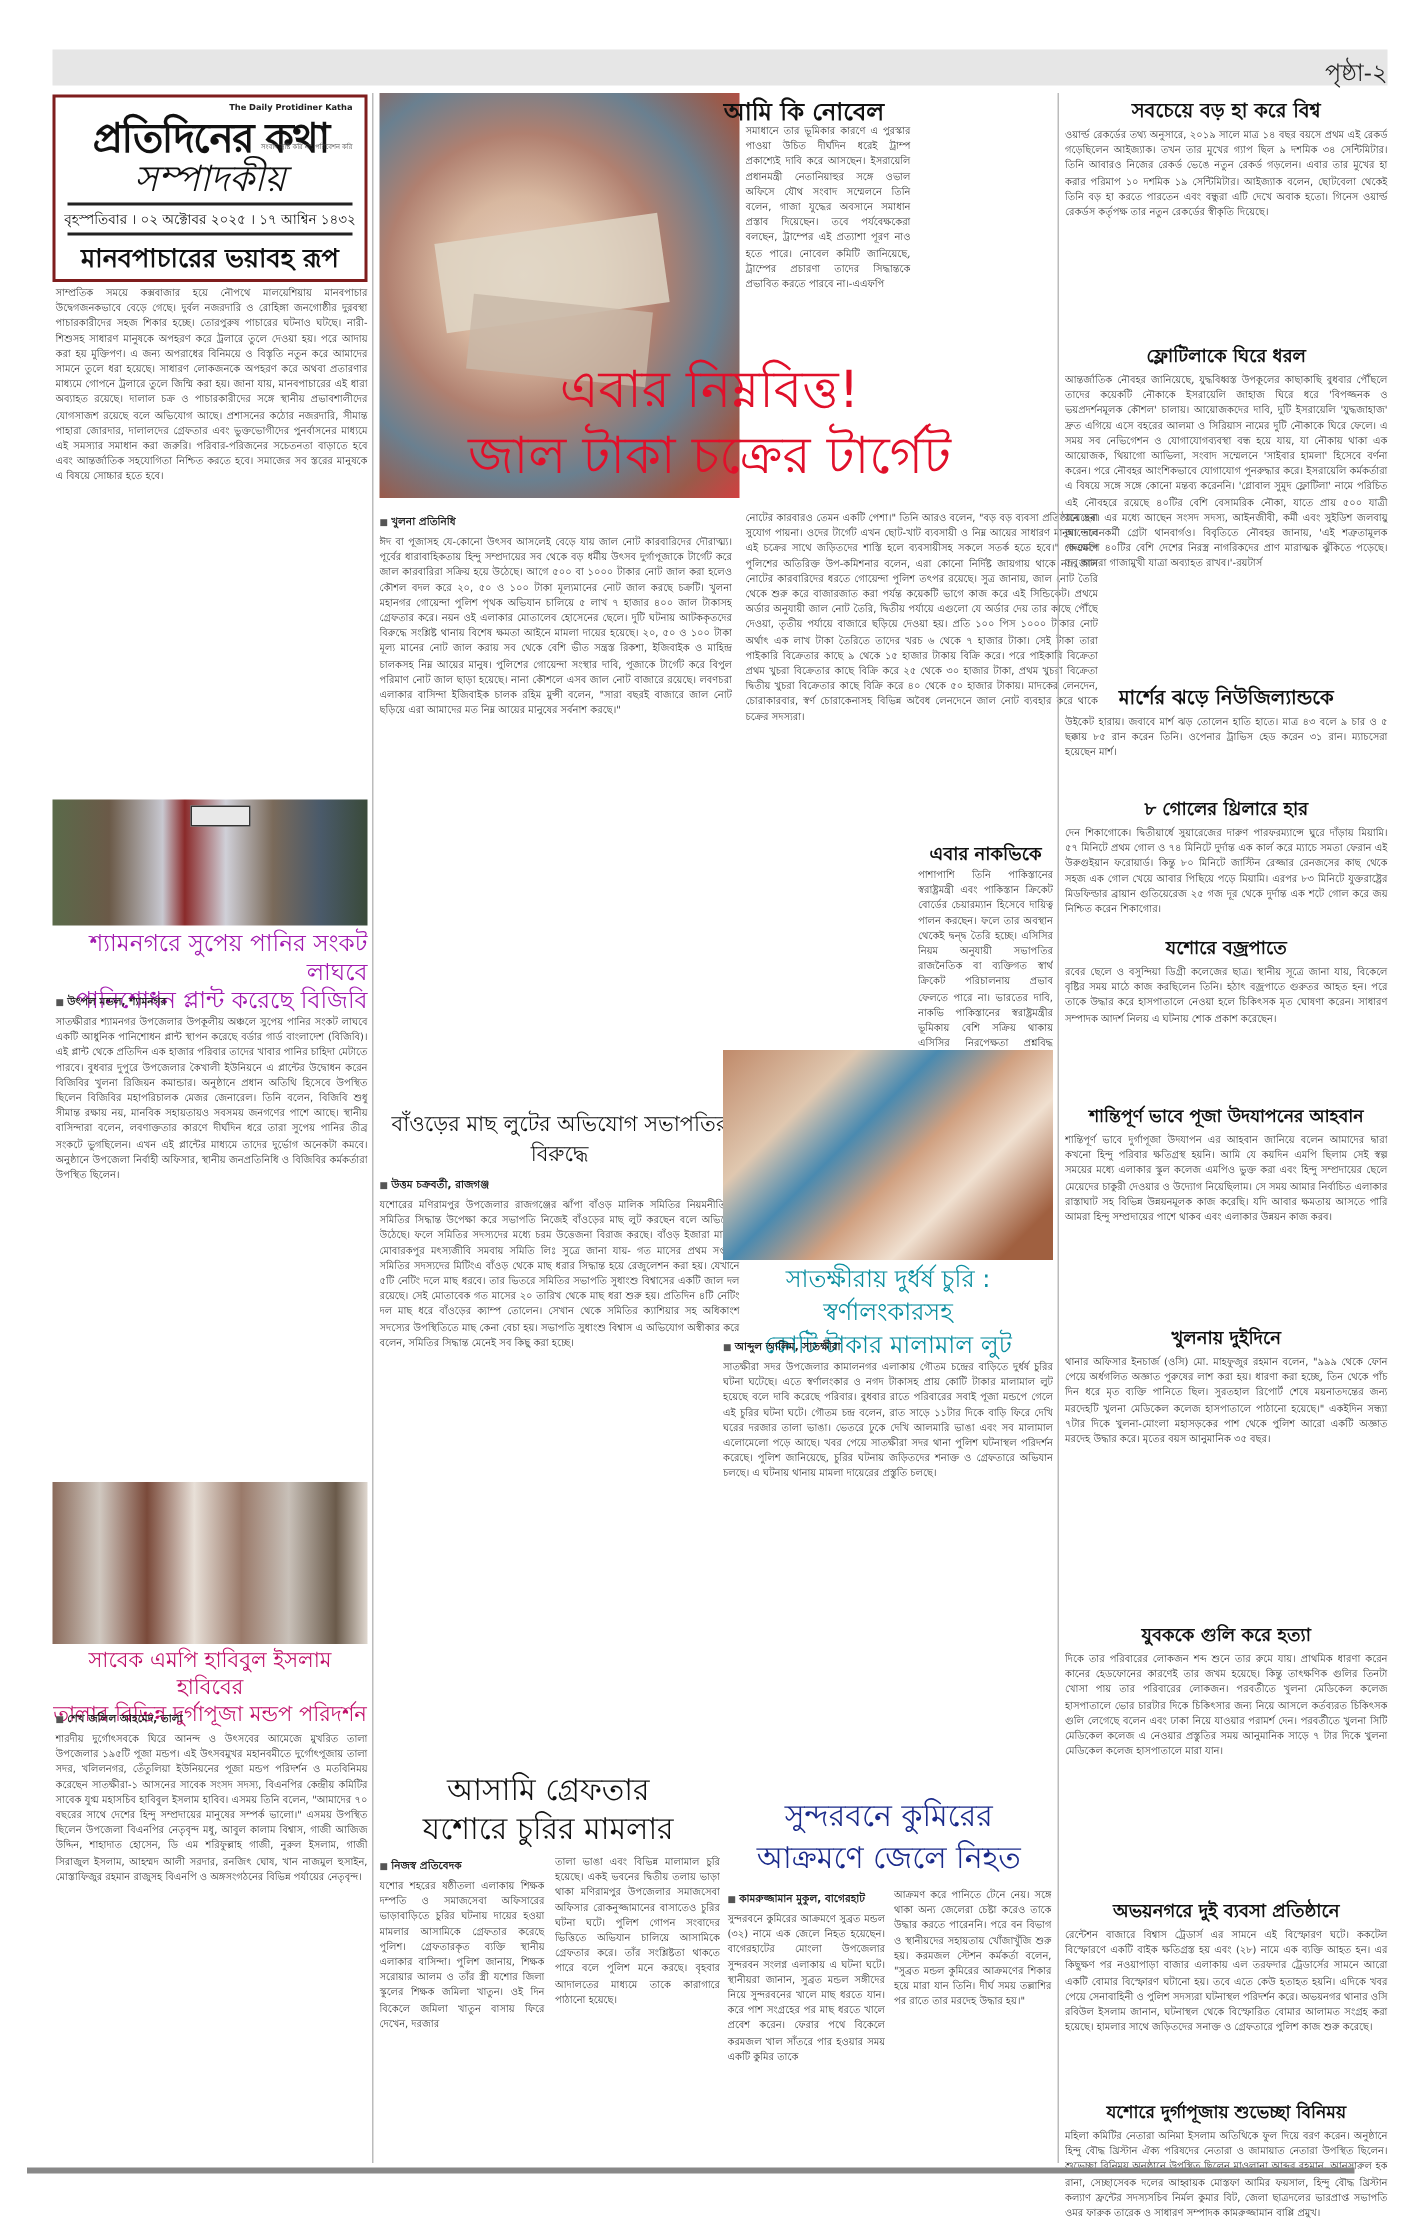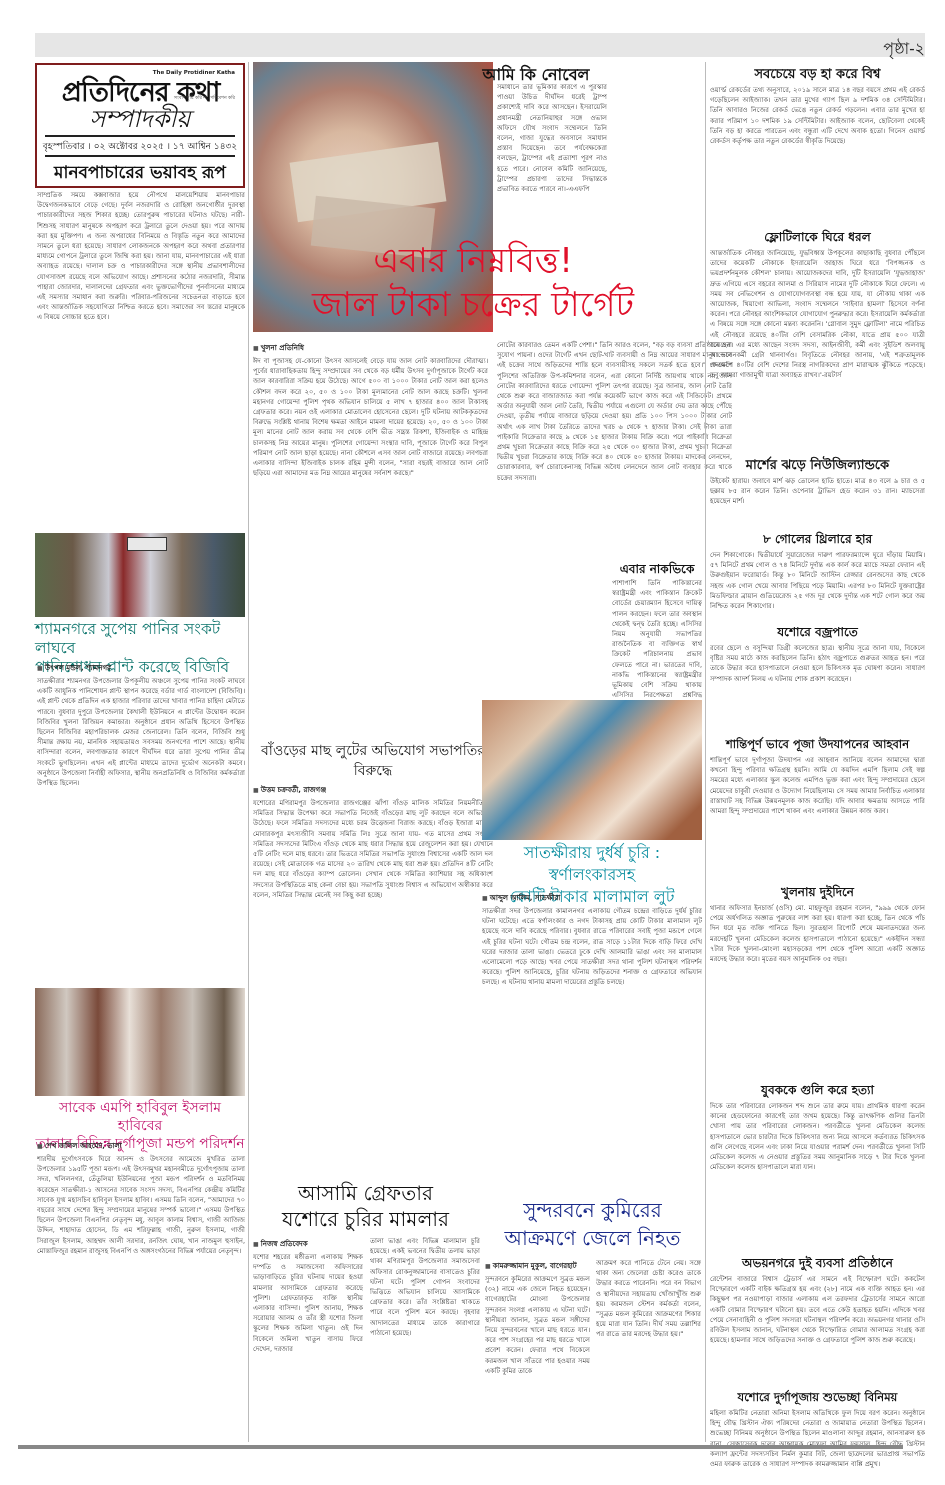--- a/index.html
+++ b/index.html
@@ -17,21 +17,21 @@
 .masthead{position:absolute;left:35px;top:63px;width:210px;height:125px;border:2px solid #7f1d1d;background:#fff}
 .mh-title{position:absolute;left:6px;top:6px;width:195px;font-family:"DejaVu Serif",serif;font-weight:bold;font-size:27px;color:#111;letter-spacing:-1px;text-align:center}
 .mh-eng{position:absolute;right:8px;top:4px;font-size:5.5px;font-weight:bold;color:#222}
 .mh-tag{position:absolute;right:8px;top:30px;font-size:4.5px;color:#444}
 .mh-sub{position:absolute;left:0;top:35px;width:100%;text-align:center;font-family:"DejaVu Serif",serif;font-style:italic;font-size:24px;color:#111}
 .mh-rule1{position:absolute;left:8px;top:70px;width:190px;height:1.5px;background:#222}
 .mh-date{position:absolute;left:0;top:74px;width:100%;text-align:center;font-size:9px;color:#111;font-family:"DejaVu Serif",serif}
 .mh-rule2{position:absolute;left:8px;top:90px;width:190px;height:1.5px;background:#222}
 .mh-head{position:absolute;left:0;top:94px;width:100%;text-align:center;font-family:"DejaVu Serif",serif;font-weight:bold;font-size:17px;color:#111}
 .red-hd{color:#e0102a;font-family:"DejaVu Sans",sans-serif;font-weight:normal;text-align:center}
-.green-hd{color:#0f766e;font-family:"DejaVu Sans",sans-serif;text-align:left}
+.green-hd{color:#a21caf;font-family:"DejaVu Sans",sans-serif;text-align:right}
 .mag-hd{color:#c0106a;font-family:"DejaVu Sans",sans-serif;text-align:center}
 .teal-hd{color:#0a8ea0;font-family:"DejaVu Sans",sans-serif;text-align:center}
 .navy-hd{color:#1a2a8a;font-family:"DejaVu Sans",sans-serif;text-align:center}
 .blk-hd{color:#111;font-family:"DejaVu Sans",sans-serif;text-align:center}
 .vrule{position:absolute;width:1px;background:#bbb}
 </style>
 </head>
 <body>
 
 <div class="topbar"></div>
@@ -154,20 +154,20 @@
 
   <div class="hd" style="font-size:11.5px;margin-top:3px">শান্তিপূর্ণ ভাবে পূজা উদযাপনের আহবান</div>
   <div class="txt" style="height:125px">শান্তিপূর্ণ ভাবে দুর্গাপূজা উদযাপন এর আহবান জানিয়ে বলেন আমাদের দ্বারা কখনো হিন্দু পরিবার ক্ষতিগ্রস্থ হয়নি। আমি যে কয়দিন এমপি ছিলাম সেই স্বল্প সময়ের মধ্যে এলাকার স্কুল কলেজ এমপিও ভুক্ত করা এবং হিন্দু সম্প্রদায়ের ছেলে মেয়েদের চাকুরী দেওয়ার ও উদ্যোগ নিয়েছিলাম। সে সময় আমার নির্বাচিত এলাকার রাস্তাঘাট সহ বিভিন্ন উন্নয়নমূলক কাজ করেছি। যদি আবার ক্ষমতায় আসতে পারি আমরা হিন্দু সম্প্রদায়ের পাশে থাকব এবং এলাকার উন্নয়ন কাজ করব।</div>
 
   <div class="hd" style="font-size:12px;margin-top:3px">খুলনায় দুইদিনে</div>
   <div class="txt" style="height:175px">থানার অফিসার ইনচার্জ (ওসি) মো. মাহফুজুর রহমান বলেন, "৯৯৯ থেকে ফোন পেয়ে অর্ধগলিত অজ্ঞাত পুরুষের লাশ করা হয়। ধারণা করা হচ্ছে, তিন থেকে পাঁচ দিন ধরে মৃত ব্যক্তি পানিতে ছিল। সুরতহাল রিপোর্ট শেষে ময়নাতদন্তের জন্য মরদেহটি খুলনা মেডিকেল কলেজ হাসপাতালে পাঠানো হয়েছে।" একইদিন সন্ধ্যা ৭টার দিকে খুলনা-মোংলা মহাসড়কের পাশ থেকে পুলিশ আরো একটি অজ্ঞাত মরদেহ উদ্ধার করে। মৃতের বয়স আনুমানিক ৩৫ বছর।</div>
 
   <div class="hd" style="font-size:12px;margin-top:3px">যুবককে গুলি করে হত্যা</div>
   <div class="txt" style="height:150px">দিকে তার পরিবারের লোকজন শব্দ শুনে তার রুমে যায়। প্রাথমিক ধারণা করেন কানের হেডফোনের কারণেই তার জখম হয়েছে। কিন্তু তাৎক্ষণিক গুলির তিনটা খোসা পায় তার পরিবারের লোকজন। পরবর্তীতে খুলনা মেডিকেল কলেজ হাসপাতালে ভোর চারটার দিকে চিকিৎসার জন্য নিয়ে আসলে কর্তব্যরত চিকিৎসক গুলি লেগেছে বলেন এবং ঢাকা নিয়ে যাওয়ার পরামর্শ দেন। পরবর্তীতে খুলনা সিটি মেডিকেল কলেজ এ নেওয়ার প্রস্তুতির সময় আনুমানিক সাড়ে ৭ টার দিকে খুলনা মেডিকেল কলেজ হাসপাতালে মারা যান।</div>
 
-  <div class="hd" style="font-size:12px;margin-top:3px">অভয়নগরে দুই ব্যবসা প্রতিষ্ঠানে</div>
+  <div class="hd" style="font-size:12px;margin-top:14px">অভয়নগরে দুই ব্যবসা প্রতিষ্ঠানে</div>
   <div class="txt" style="height:112px">রেন্টেশন বাজারে বিশ্বাস ট্রেডার্স এর সামনে এই বিস্ফোরণ ঘটে। ককটেল বিস্ফোরণে একটি বাইক ক্ষতিগ্রস্ত হয় এবং (২৮) নামে এক ব্যক্তি আহত হন। এর কিছুক্ষণ পর নওয়াপাড়া বাজার এলাকায় এল তরফদার ট্রেডার্সের সামনে আরো একটি বোমার বিস্ফোরণ ঘটানো হয়। তবে এতে কেউ হতাহত হয়নি। এদিকে খবর পেয়ে সেনাবাহিনী ও পুলিশ সদস্যরা ঘটনাস্থল পরিদর্শন করে। অভয়নগর থানার ওসি রবিউল ইসলাম জানান, ঘটনাস্থল থেকে বিস্ফোরিত বোমার আলামত সংগ্রহ করা হয়েছে। হামলার সাথে জড়িতদের সনাক্ত ও গ্রেফতারে পুলিশ কাজ শুরু করেছে।</div>
 
   <div class="hd" style="font-size:11.5px;margin-top:3px">যশোরে দুর্গাপূজায় শুভেচ্ছা বিনিময়</div>
   <div class="txt" style="height:100px">মহিলা কমিটির নেতারা অনিমা ইসলাম অতিথিকে ফুল দিয়ে বরণ করেন। অনুষ্ঠানে হিন্দু বৌদ্ধ খ্রিস্টান ঐক্য পরিষদের নেতারা ও জামায়াত নেতারা উপস্থিত ছিলেন। শুভেচ্ছা বিনিময় অনুষ্ঠানে উপস্থিত ছিলেন মাওলানা আব্দুর রহমান, আনসারুল হক রানা, সেচ্ছাসেবক দলের আহ্বায়ক মোস্তফা আমির ফয়সাল, হিন্দু বৌদ্ধ খ্রিস্টান কল্যাণ ফ্রন্টের সদস্যসচিব নির্মল কুমার বিট, জেলা ছাত্রদলের ভারপ্রাপ্ত সভাপতি ওমর ফারুক তারেক ও সাধারণ সম্পাদক কামরুজ্জামান বাপ্পি প্রমুখ।</div>
 </div>
 
 <div class="bottom-rule"></div>
 
 </body></html>

